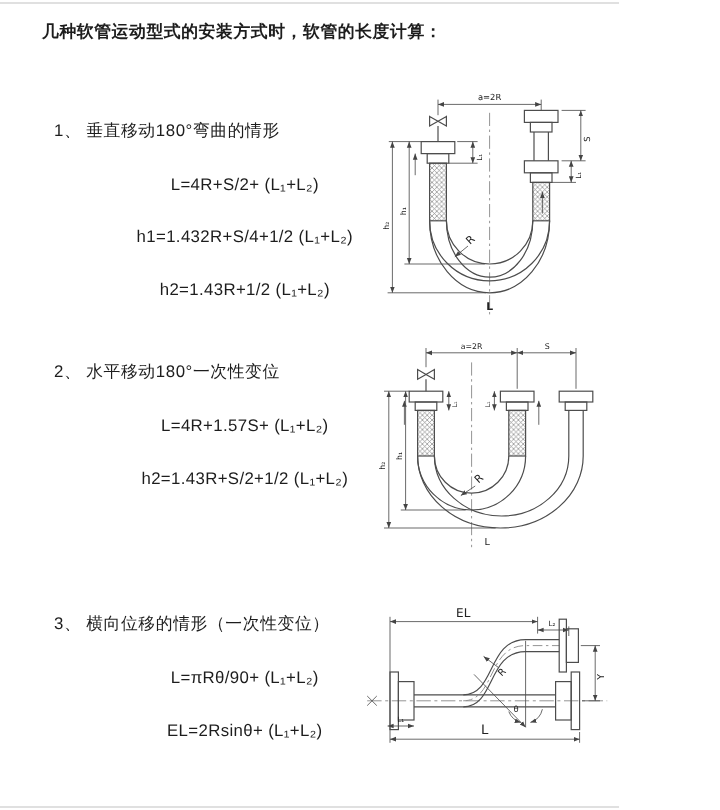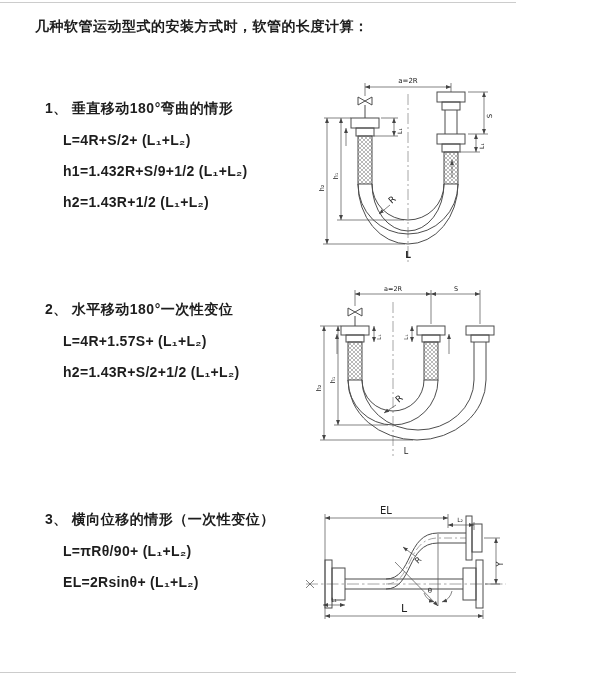--- a/index.html
+++ b/index.html
@@ -7,44 +7,44 @@
     position:relative;width:516px;height:675px;background:#ffffff;overflow:hidden;
     font-family:"Liberation Sans","DejaVu Sans",sans-serif;color:#1d1d1d;
   }
   .edge{position:absolute;left:0;right:0;height:1px;background:#cccccc;}
   .edge.top{top:2px;}
   .edge.bottom{bottom:2px;}
   .doc-title{
     position:absolute;left:35px;top:18px;font-size:14px;font-weight:700;letter-spacing:0.5px;
   }
   .block{position:absolute;left:45px;width:300px;}
-  .sec-heading{margin:0;font-size:14px;font-weight:700;letter-spacing:0.5px;}
+  .sec-heading{margin:0;font-size:14px;font-weight:400;letter-spacing:0.5px;}
   .sec-num{margin-right:4px;}
   .formula{
-    margin:13px 0 0 18px;font-size:14px;font-weight:700;letter-spacing:0.3px;
-    line-height:18px;white-space:nowrap;
+    margin:26px 0 0 18px;font-size:14px;font-weight:400;letter-spacing:0.3px;
+    line-height:18px;white-space:nowrap;text-align:center;
   }
   svg.diag{position:absolute;}
   svg.diag text{fill:#222;stroke:none;font-family:"DejaVu Sans",sans-serif;}
   .thin{stroke-width:0.7;}
   .cl{stroke:#8f8f8f;stroke-width:0.8;}
 </style>
 </head>
 <body>
 
 <div class="page">
   <div class="edge top"></div>
   <div class="edge bottom"></div>
 
   <div class="doc-title">几种软管运动型式的安装方式时，软管的长度计算：</div>
 
   <section class="block" style="top:100px">
     <h2 class="sec-heading"><span class="sec-num">1、</span><span>垂直移动180°弯曲的情形</span></h2>
     <p class="formula">L=4R+S/2+ (L₁+L₂)</p>
-    <p class="formula">h1=1.432R+S/9+1/2 (L₁+L₂)</p>
+    <p class="formula">h1=1.432R+S/4+1/2 (L₁+L₂)</p>
     <p class="formula">h2=1.43R+1/2 (L₁+L₂)</p>
   </section>
 
   <svg class="diag" style="left:308px;top:72px" width="290" height="195" viewBox="0 0 290 195">
     <defs>
       <marker id="ar1" viewBox="0 0 10 10" refX="9" refY="5" markerWidth="8" markerHeight="8" orient="auto-start-reverse">
         <path d="M0,1.5 L9,5 L0,8.5 Z" fill="#444"></path>
       </marker>
       <pattern id="hx1" width="4" height="4" patternUnits="userSpaceOnUse">
         <path d="M0,4 L4,0 M0,0 L4,4" stroke="#8a8a8a" stroke-width="0.6"></path>

